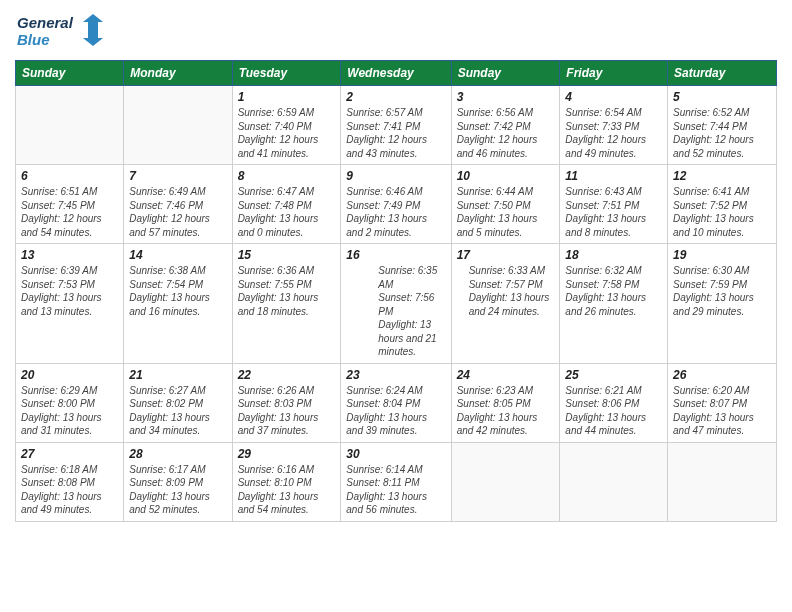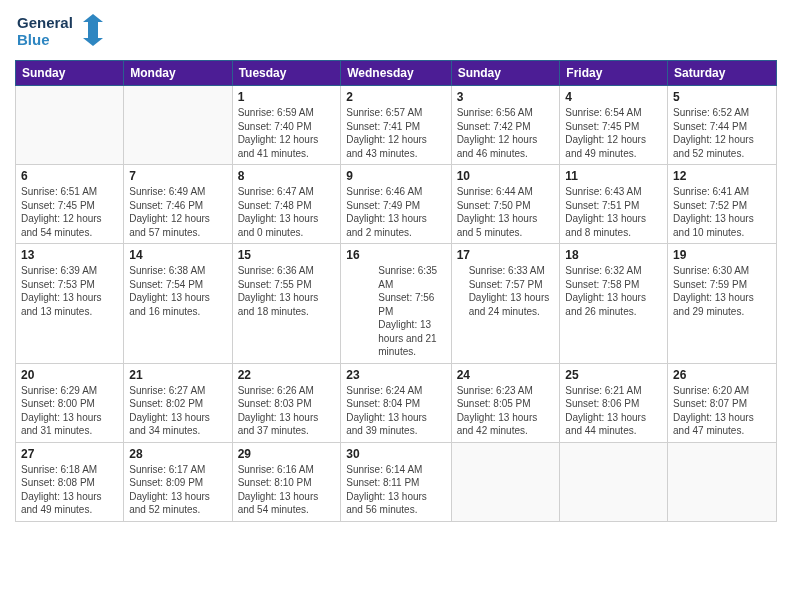--- a/index.html
+++ b/index.html
@@ -8,20 +8,21 @@
       background: #fff;
       width: 792px;
       height: 612px;
       overflow: hidden;
     }
     .page {
       width: 792px;
       min-height: 612px;
       background: #fff;
       padding: 10px 15px 10px 15px;
+      font-style: italic;
     }
     .header {
       display: flex;
       justify-content: space-between;
       align-items: flex-start;
       margin-bottom: 8px;
     }
     .logo {
       display: flex;
       align-items: center;
@@ -38,21 +39,21 @@
     .subtitle {
       font-size: 14px;
       color: #555;
     }
     .calendar {
       width: 100%;
       border-collapse: collapse;
       border: 1px solid #ccc;
     }
     .calendar th {
-      background: #4c1d95;
+      background: #15803d;
       color: #fff;
       font-size: 12px;
       font-weight: bold;
       padding: 5px 6px;
       text-align: left;
       border: 1px solid #2a5f8f;
     }
     .calendar td {
       vertical-align: top;
       border: 1px solid #d0d0d0;
@@ -127,21 +128,21 @@
           </td>
           <td>
             <span class="day-number">3</span>
             <div class="day-detail" style="white-space: pre-line;">Sunrise: 6:56 AM
 Sunset: 7:42 PM
 Daylight: 12 hours and 46 minutes.</div>
           </td>
           <td>
             <span class="day-number">4</span>
             <div class="day-detail" style="white-space: pre-line;">Sunrise: 6:54 AM
-Sunset: 7:45 PM
+Sunset: 7:33 PM
 Daylight: 12 hours and 49 minutes.</div>
           </td>
           <td>
             <span class="day-number">5</span>
             <div class="day-detail" style="white-space: pre-line;">Sunrise: 6:52 AM
 Sunset: 7:44 PM
 Daylight: 12 hours and 52 minutes.</div>
           </td>
         </tr>
         <tr>

